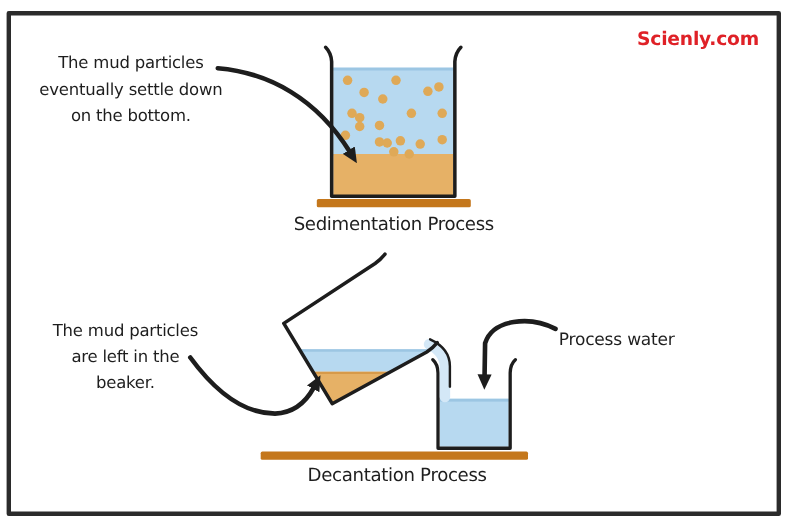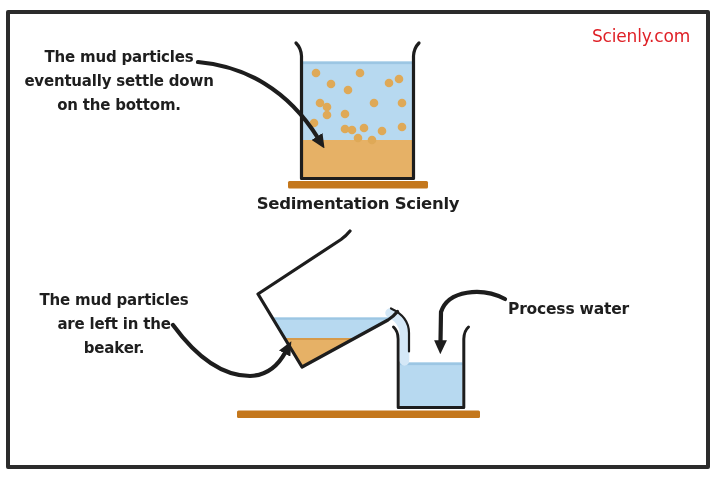--- a/index.html
+++ b/index.html
@@ -7,29 +7,29 @@
     position:relative;width:720px;height:478px;background:#ffffff;
     font-family:"DejaVu Sans","Liberation Sans",sans-serif;overflow:hidden;
   }
   .frame{
     position:absolute;left:6px;top:10px;width:704px;height:459px;
     border:4px solid #2b2b2b;border-radius:2px;box-sizing:border-box;
     background:transparent;
   }
   .diagram-svg{position:absolute;left:0;top:0;}
   .label{
-    position:absolute;color:#1e1e1e;font-weight:700;text-align:center;
+    position:absolute;color:#1e1e1e;font-weight:400;text-align:center;
     white-space:pre-line;letter-spacing:-0.2px;
   }
   .callout{font-size:15px;line-height:24px;}
   .caption{font-size:16.5px;line-height:22px;letter-spacing:-0.3px;}
   .pointer-label{font-size:15.5px;line-height:20px;text-align:left;}
   .brand{
     position:absolute;left:500px;top:26px;width:190px;
-    font-size:17px;font-weight:400;text-align:right;letter-spacing:-0.2px;
+    font-size:17px;font-weight:700;text-align:right;letter-spacing:-0.2px;
   }
 </style>
 </head>
 <body>
 
 <div class="canvas">
 
   <div class="frame" style="border-color: rgb(43, 43, 43);"></div>
 
   <svg class="diagram-svg" width="720" height="478" viewBox="0 0 720 478">
@@ -90,24 +90,25 @@
 
     <path d="M198,62 C245,66 288,90 318,138" fill="none" stroke-width="4.2" stroke-linecap="round" marker-end="url(#ah)" stroke="#1d1d1d"></path>
     <path d="M173,325 C195,355 220,376 250,376 C268,375.5 279,364 285.5,352" fill="none" stroke-width="4.2" stroke-linecap="round" marker-end="url(#ah)" stroke="#1d1d1d"></path>
     <path d="M505,299 C482,287 448,290 441,312 L440.5,342" fill="none" stroke-width="4.2" stroke-linecap="round" marker-end="url(#ah)" stroke="#1d1d1d"></path>
   </svg>
 
   <div class="label callout" style="left: 3px; top: 45px; width: 232px; color: rgb(30, 30, 30);">The mud particles
 eventually settle down
 on the bottom.</div>
 
-  <div class="label caption" style="left: 238px; top: 193px; width: 240px; color: rgb(30, 30, 30);">Sedimentation Scienly</div>
+  <div class="label caption" style="left: 238px; top: 193px; width: 240px; color: rgb(30, 30, 30);">Sedimentation Process</div>
 
   <div class="label callout" style="left: 16px; top: 288px; width: 196px; color: rgb(30, 30, 30);">The mud particles
 are left in the
 beaker.</div>
 
   <div class="label pointer-label" style="left: 508px; top: 299px; width: 160px; color: rgb(30, 30, 30);">Process water</div>
 
+  <div class="label caption" style="left: 241px; top: 421px; width: 240px; color: rgb(30, 30, 30);">Decantation Process</div>
 
   <div class="brand" style="color: rgb(223, 33, 39);">Scienly.com</div>
 
 </div>
 
 </body></html>

